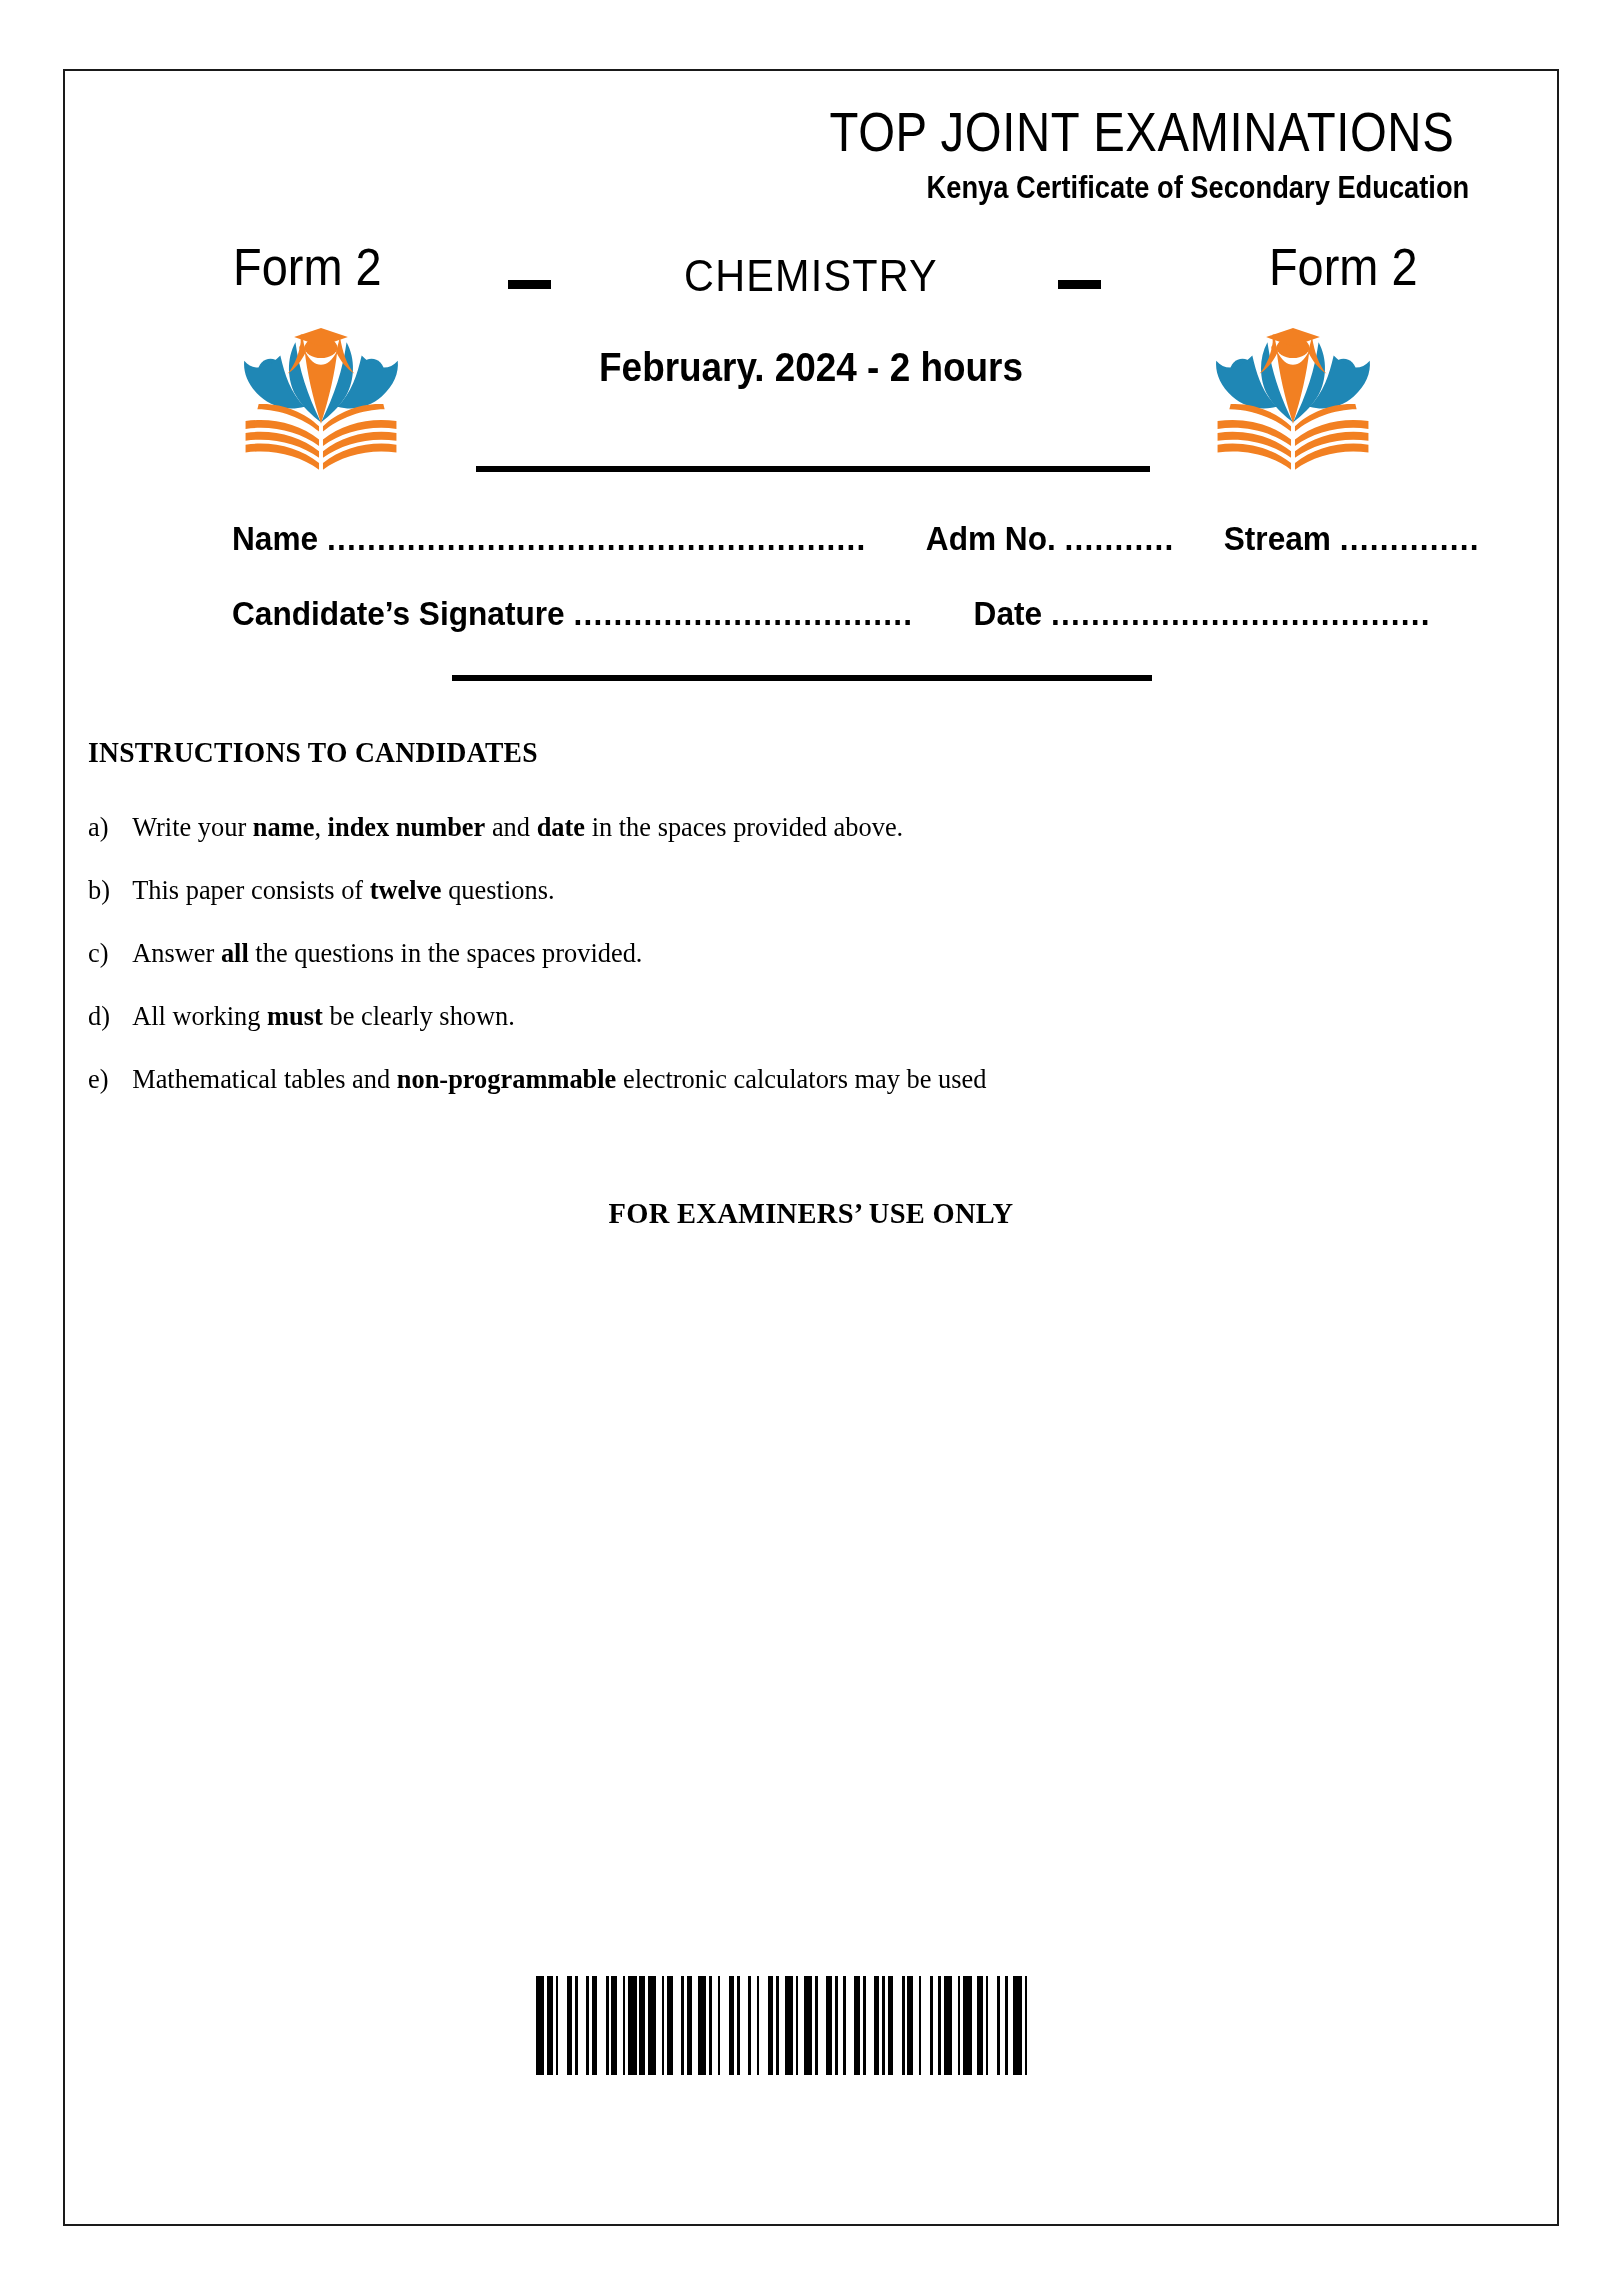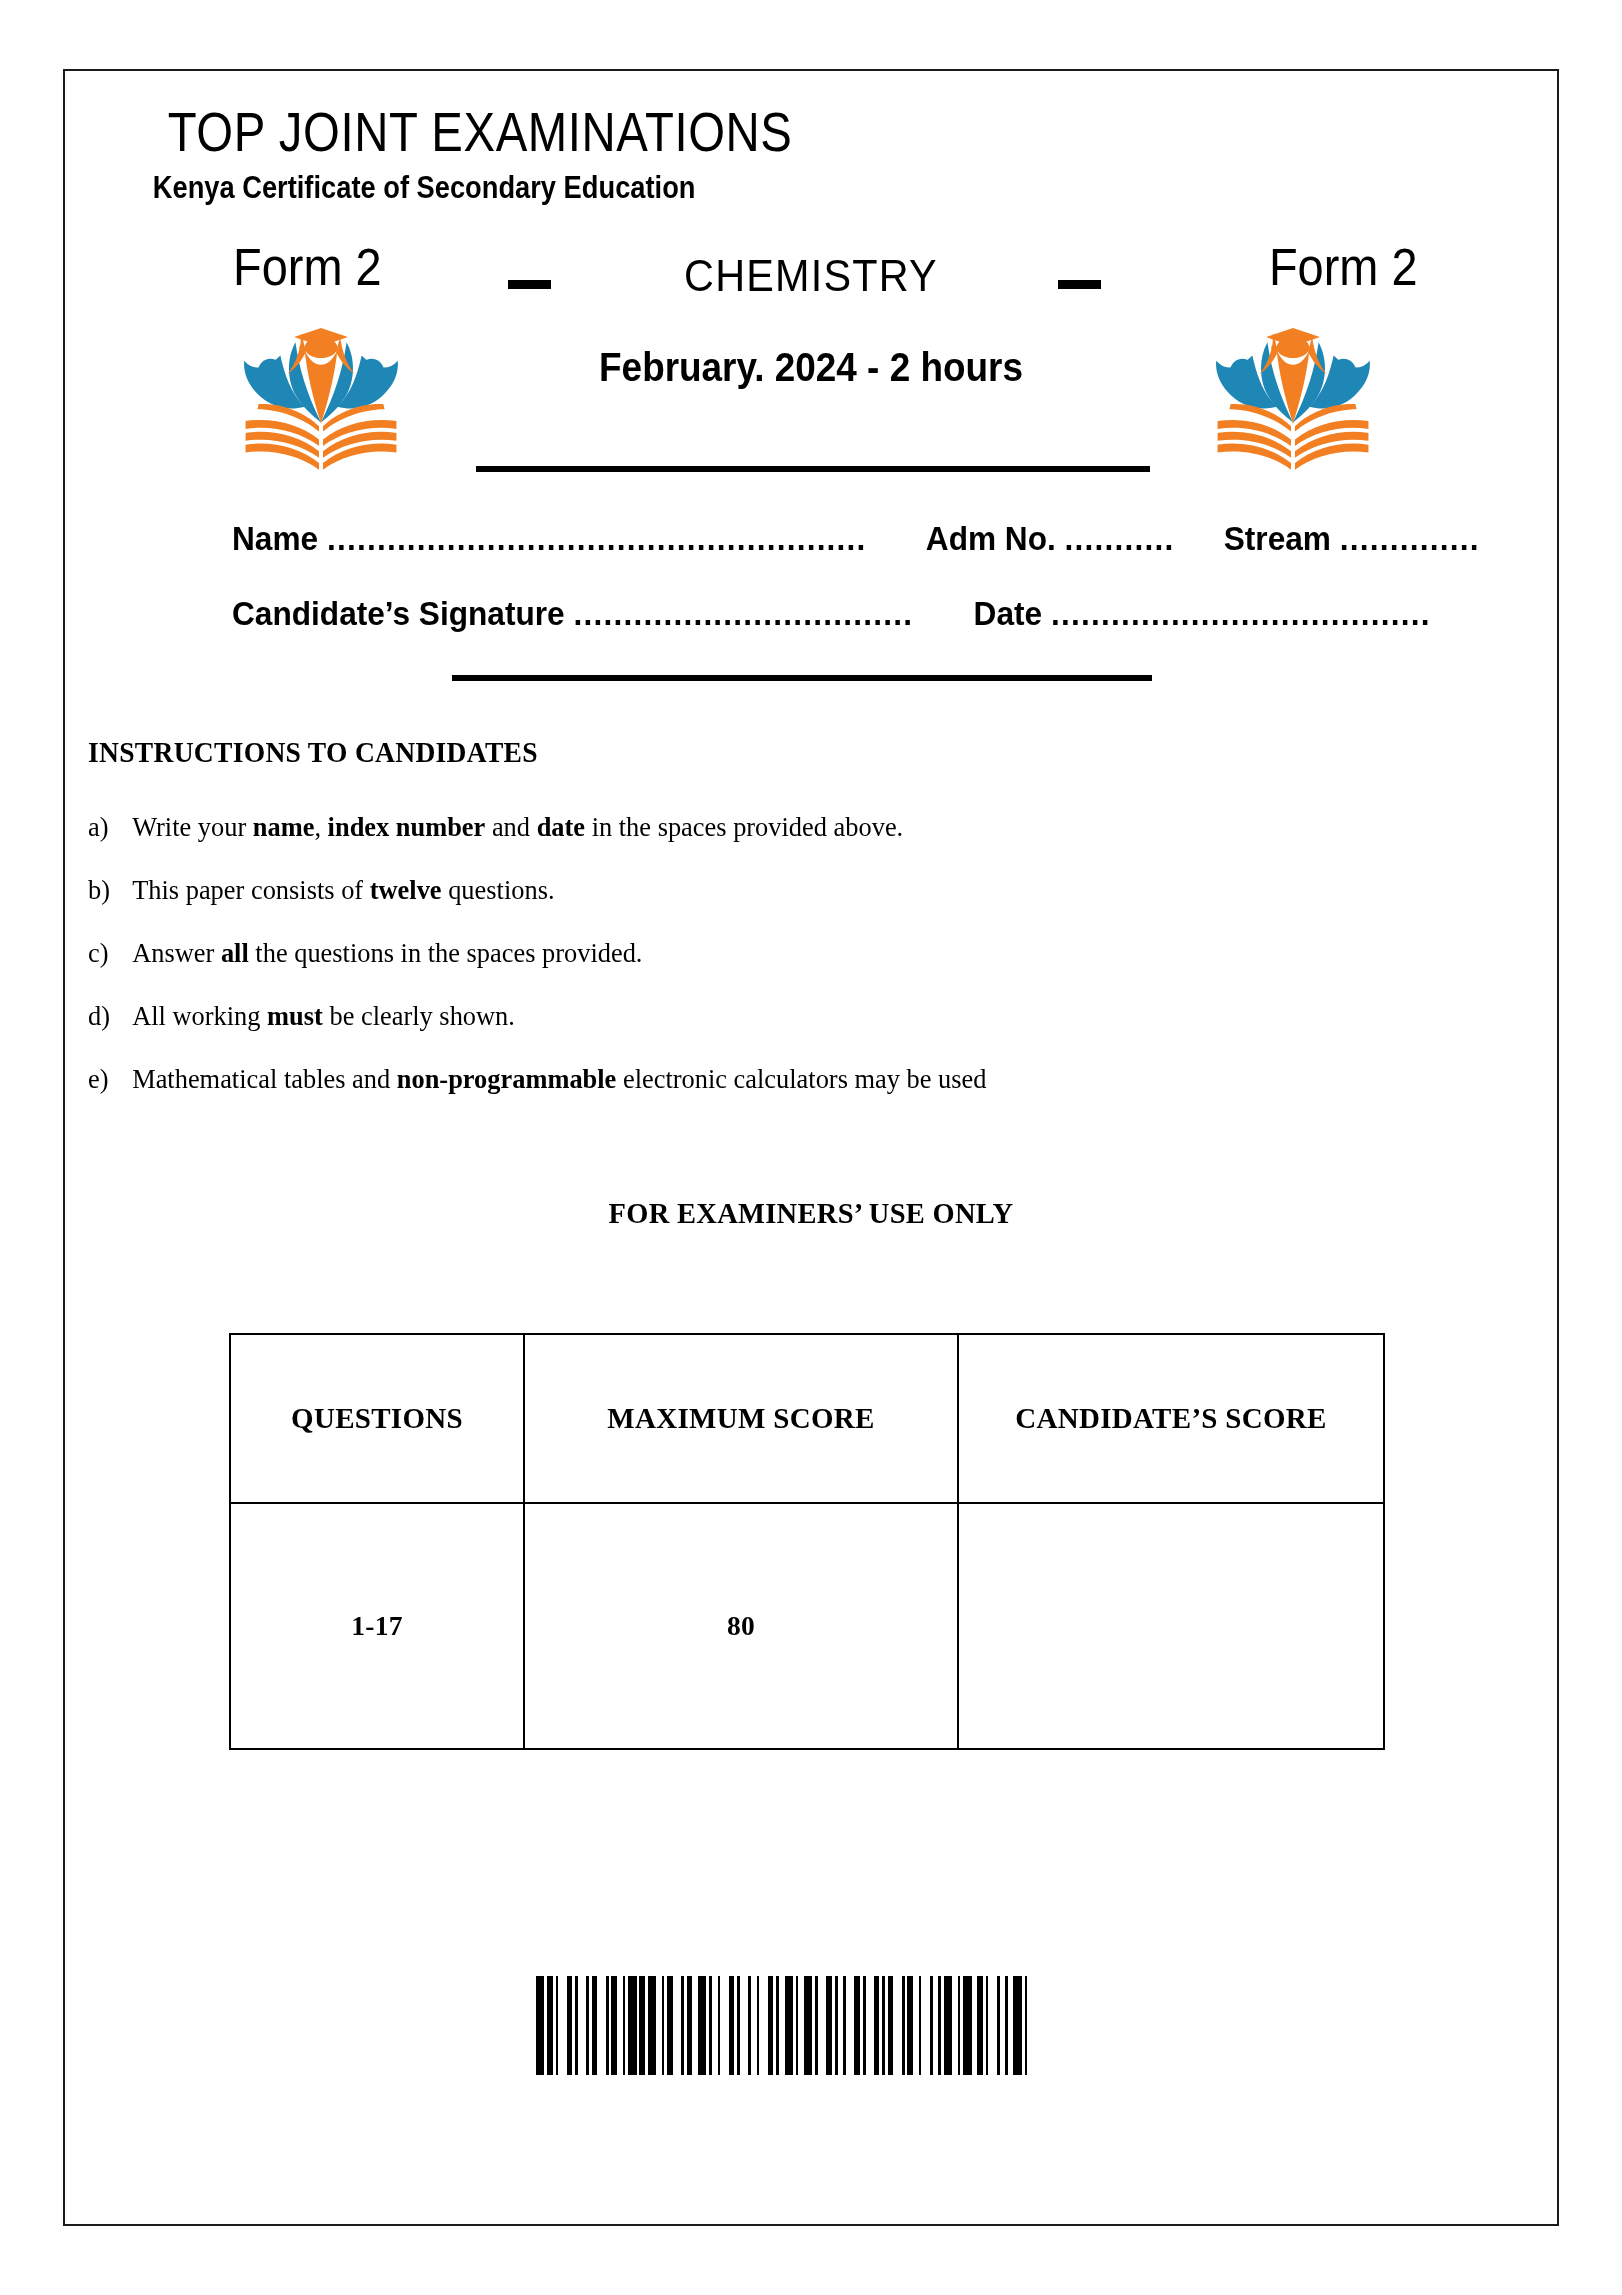--- a/index.html
+++ b/index.html
@@ -29,21 +29,21 @@
     border: 2.6px solid #1a1a1a;
     box-sizing: border-box;
   }
 
   
   .masthead {
     position: absolute;
     left: 63px;
     top: 105px;
     width: 1496px;
-    text-align: left;
+    text-align: right;
   }
   .exam-title {
     font-family: "Liberation Sans", sans-serif;
     font-weight: 400;
     font-size: 55px;
     letter-spacing: 0.7px;
     line-height: 1.0;
     transform: scaleX(0.86);
     transform-origin: center;
     white-space: nowrap;
@@ -386,36 +386,20 @@
       <span class="instr-text">All working <b>must</b> be clearly shown.</span>
     </div>
     <div class="instr-item">
       <span class="instr-marker">e)</span>
       <span class="instr-text">Mathematical tables and <b>non-programmable</b> electronic calculators may be used</span>
     </div>
   </div>
 
   <div class="examiners-heading">FOR EXAMINERS’ USE ONLY</div>
 
-  <table class="score-table">
-    <thead>
-      <tr>
-        <th class="col-q">QUESTIONS</th>
-        <th class="col-mx">MAXIMUM SCORE</th>
-        <th class="col-cs">CANDIDATE’S SCORE</th>
-      </tr>
-    </thead>
-    <tbody>
-      <tr>
-        <td>1-17</td>
-        <td>80</td>
-        <td></td>
-      </tr>
-    </tbody>
-  </table>
 
   <div class="barcode-block">
     <div class="barcode-bars" id="barcode-bars">
         <i style="width:8.4px;background:#000"></i>
         <i style="width:2.8px;background:transparent"></i>
         <i style="width:5.6px;background:#000"></i>
         <i style="width:2.8px;background:transparent"></i>
         <i style="width:2.8px;background:#000"></i>
         <i style="width:8.4px;background:transparent"></i>
         <i style="width:5.6px;background:#000"></i>

